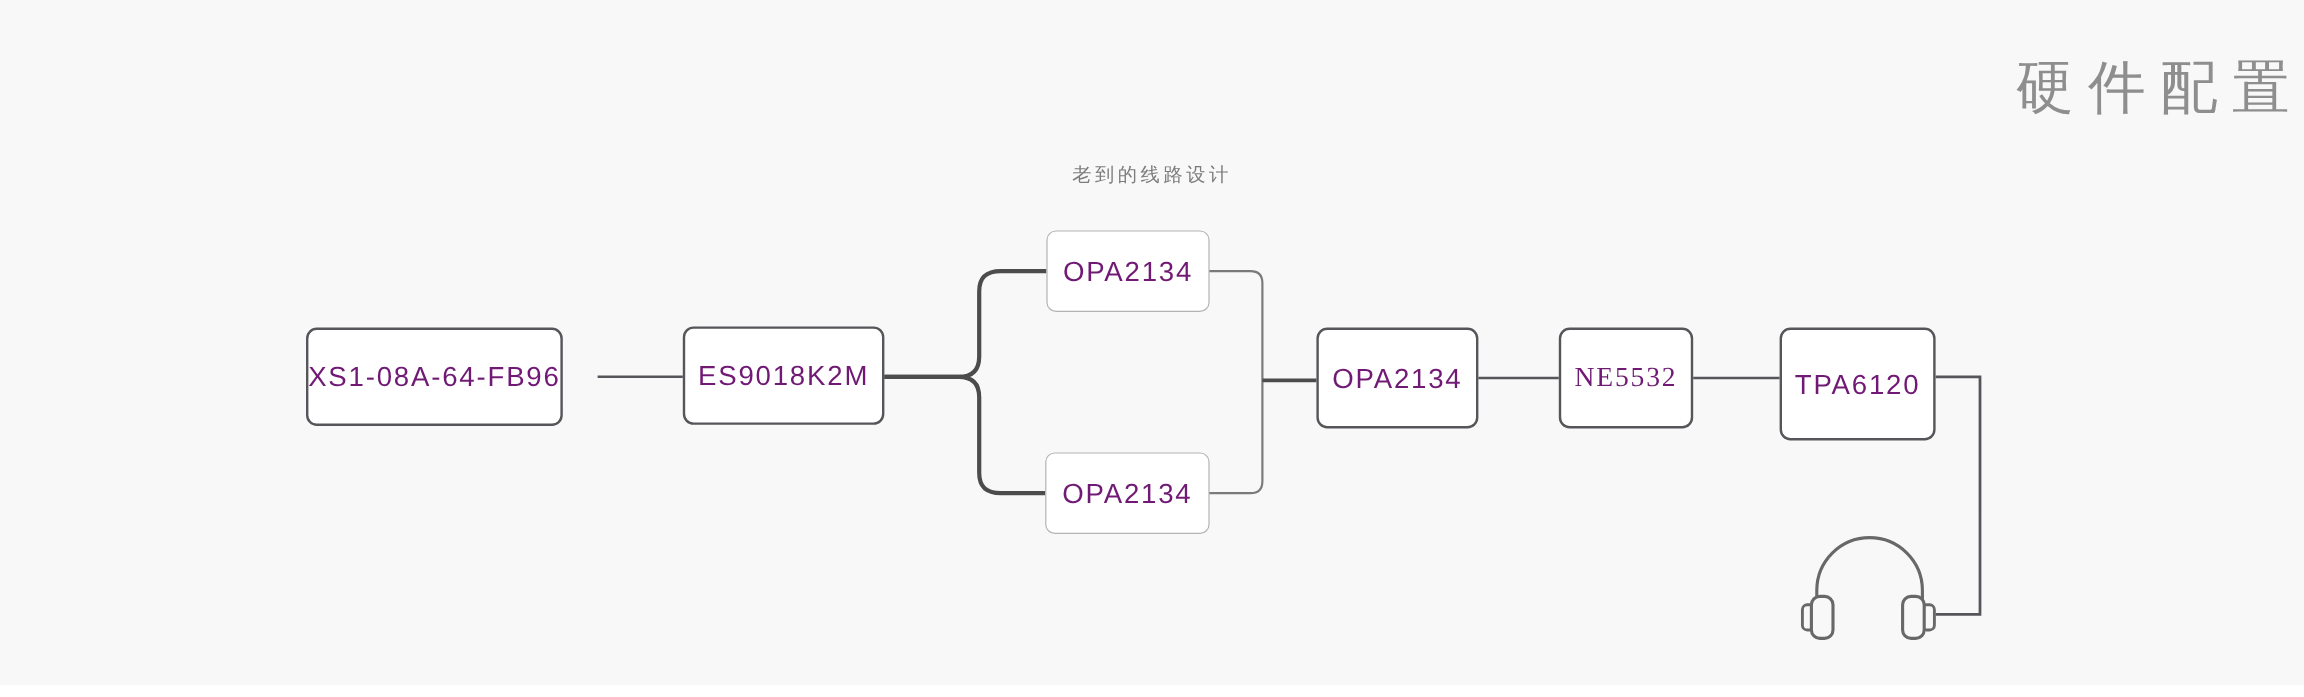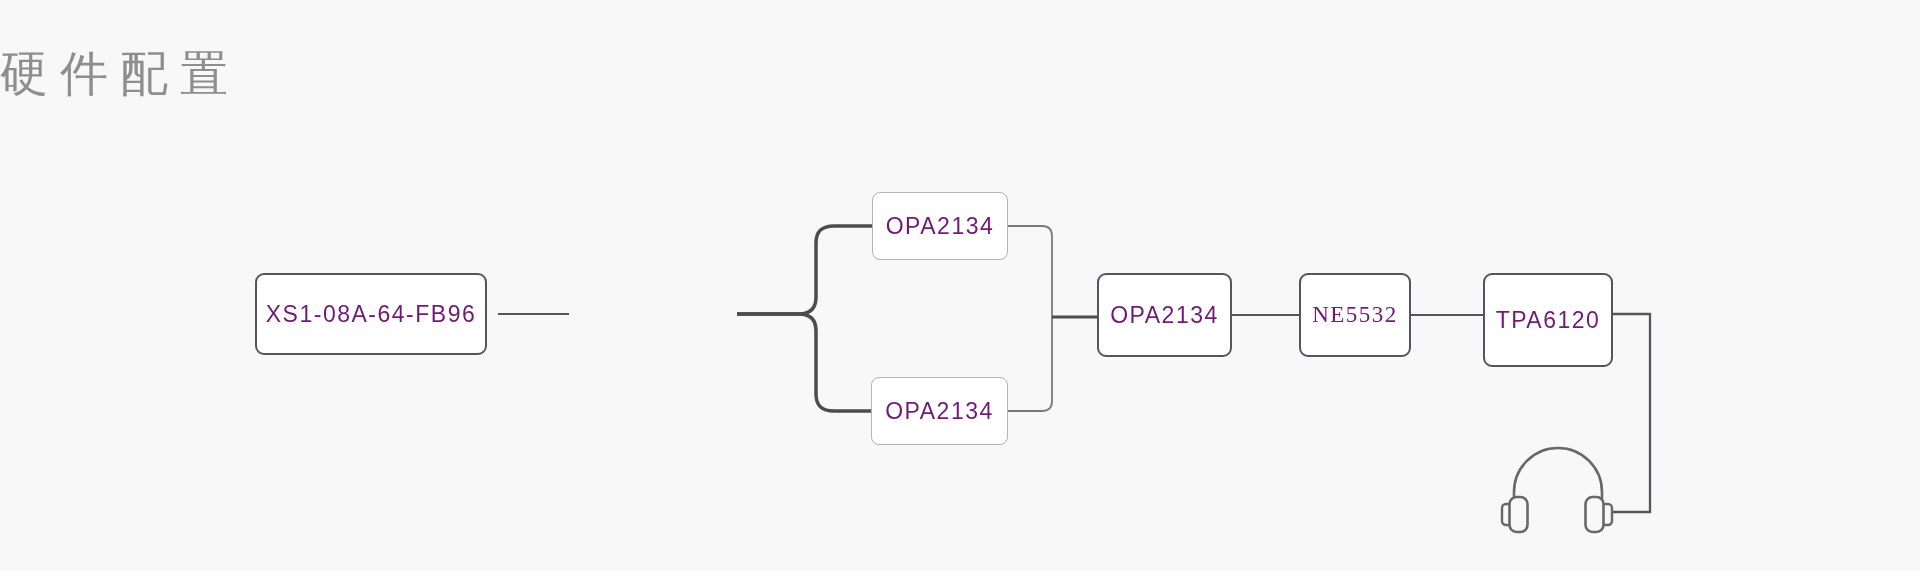--- a/index.html
+++ b/index.html
@@ -5,21 +5,21 @@
   html,body{margin:0;padding:0;background:#e9e9e9;}
   .page{
     position:relative;
     width:1920px;height:581px;
     background:#f8f8f8;
     overflow:hidden;
     font-family:"Liberation Sans", sans-serif;
   }
   .title{
     position:absolute;top:46px;left:0;width:100%;
-    text-align:left;
+    text-align:right;
     font-size:48px;font-weight:200;
     color:#8e8e8e;
     letter-spacing:12px;
     line-height:1.15;
   }
   .subtitle{
     position:absolute;top:136px;left:0;width:100%;
     text-align:center;
     font-size:16px;font-weight:400;
     color:#7c7c7c;
@@ -33,38 +33,39 @@
     position:absolute;z-index:2;
     background:#ffffff;
     border:2px solid #55555a;
     border-radius:9px;
     display:flex;align-items:center;justify-content:center;
     font-size:23px;color:#701a75;letter-spacing:1.5px;
     box-sizing:border-box;
     white-space:nowrap;
   }
   .node.light{border:1.5px solid #b4b4b4;border-radius:8px;}
-  .n-source {left:255px;top:273px;width:232px;height:82px;}
+  .n-source {left:255px;top:273px;width:214px;height:82px;}
   .n-dac    {left:569px;top:272px;width:168px;height:82px;}
   .n-op-top {left:872px;top:192px;width:136px;height:68px;}
   .n-op-bot {left:871px;top:377px;width:137px;height:68px;}
   .n-op-main{left:1097px;top:273px;width:135px;height:84px;}
   .n-buffer {left:1299px;top:273px;width:112px;height:84px;font-family:Liberation Serif, serif;}
   .n-amp    {left:1483px;top:273px;width:130px;height:94px;}
   .bottom-strip{
     position:absolute;left:0;bottom:0;width:100%;height:10px;
     background:#ffffff;z-index:3;
   }
 </style>
 </head>
 <body>
 
 <div class="page">
 
   <div class="title">硬件配置</div>
+  <div class="subtitle">老到的线路设计</div>
 
   <svg class="connectors" viewBox="0 0 1920 581">
 
     <path d="M498 314 H569" stroke="#55555a" stroke-width="2" fill="none"></path>
 
     <path d="M737 314 H799 C811 314 816 308 816 297 V243 C816 231 822 226 834 226 H872" stroke="#4c4c4c" stroke-width="3.5" fill="none" stroke-linejoin="round"></path>
     <path d="M737 314 H799 C811 314 816 320 816 331 V394 C816 406 822 411 834 411 H871" stroke="#4c4c4c" stroke-width="3.5" fill="none" stroke-linejoin="round"></path>
 
     <path d="M940 226 H1042 Q1052 226 1052 236 V401 Q1052 411 1042 411 H940" stroke="#7a7a7a" stroke-width="1.8" fill="none"></path>
     <path d="M1052 317 H1097" stroke="#4c4c4c" stroke-width="3" fill="none"></path>
@@ -78,20 +79,23 @@
       <rect x="1502" y="504" width="10.5" height="21" rx="4" stroke-width="2.4" fill="#f8f8f8"></rect>
       <rect x="1601.5" y="504" width="10.5" height="21" rx="4" stroke-width="2.4" fill="#f8f8f8"></rect>
       <rect x="1509.5" y="497" width="18" height="35" rx="7" stroke-width="2.6" fill="#f8f8f8"></rect>
       <rect x="1585.5" y="497" width="18" height="35" rx="7" stroke-width="2.6" fill="#f8f8f8"></rect>
     </g>
   </svg>
 
   <div class="node n-source">
     <span>XS1-08A-64-FB96</span>
   </div>
+  <div class="node n-dac">
+    <span>ES9018K2M</span>
+  </div>
   <div class="node light n-op-top">
     <span>OPA2134</span>
   </div>
   <div class="node light n-op-bot">
     <span>OPA2134</span>
   </div>
   <div class="node n-op-main">
     <span>OPA2134</span>
   </div>
   <div class="node n-buffer">

